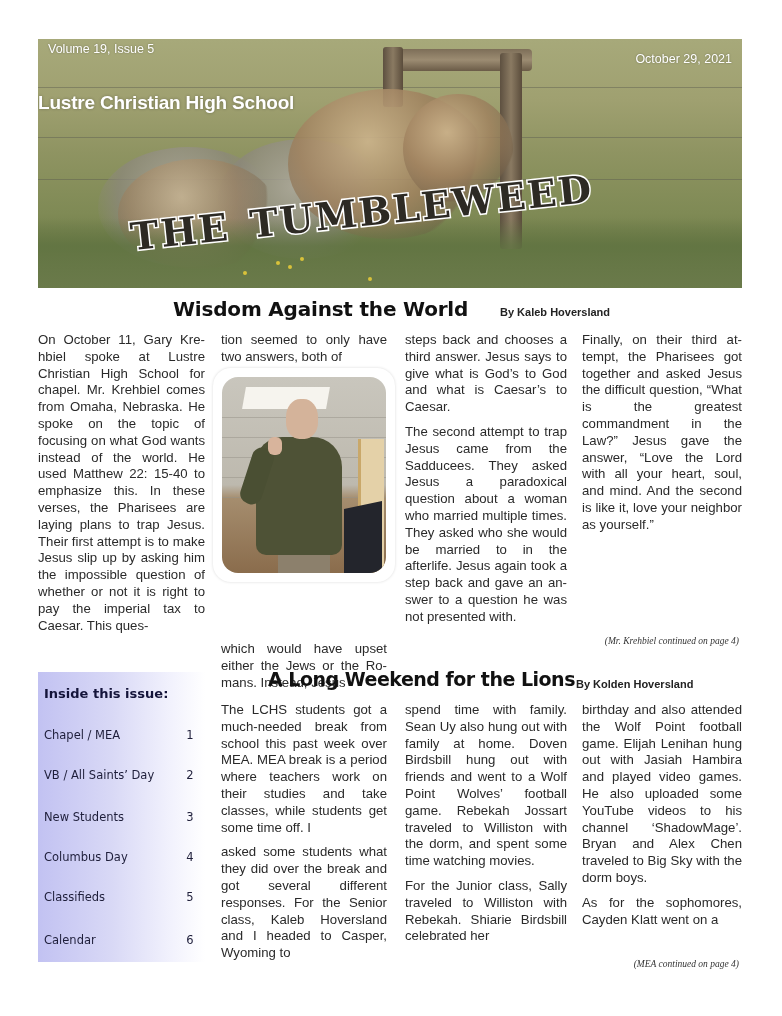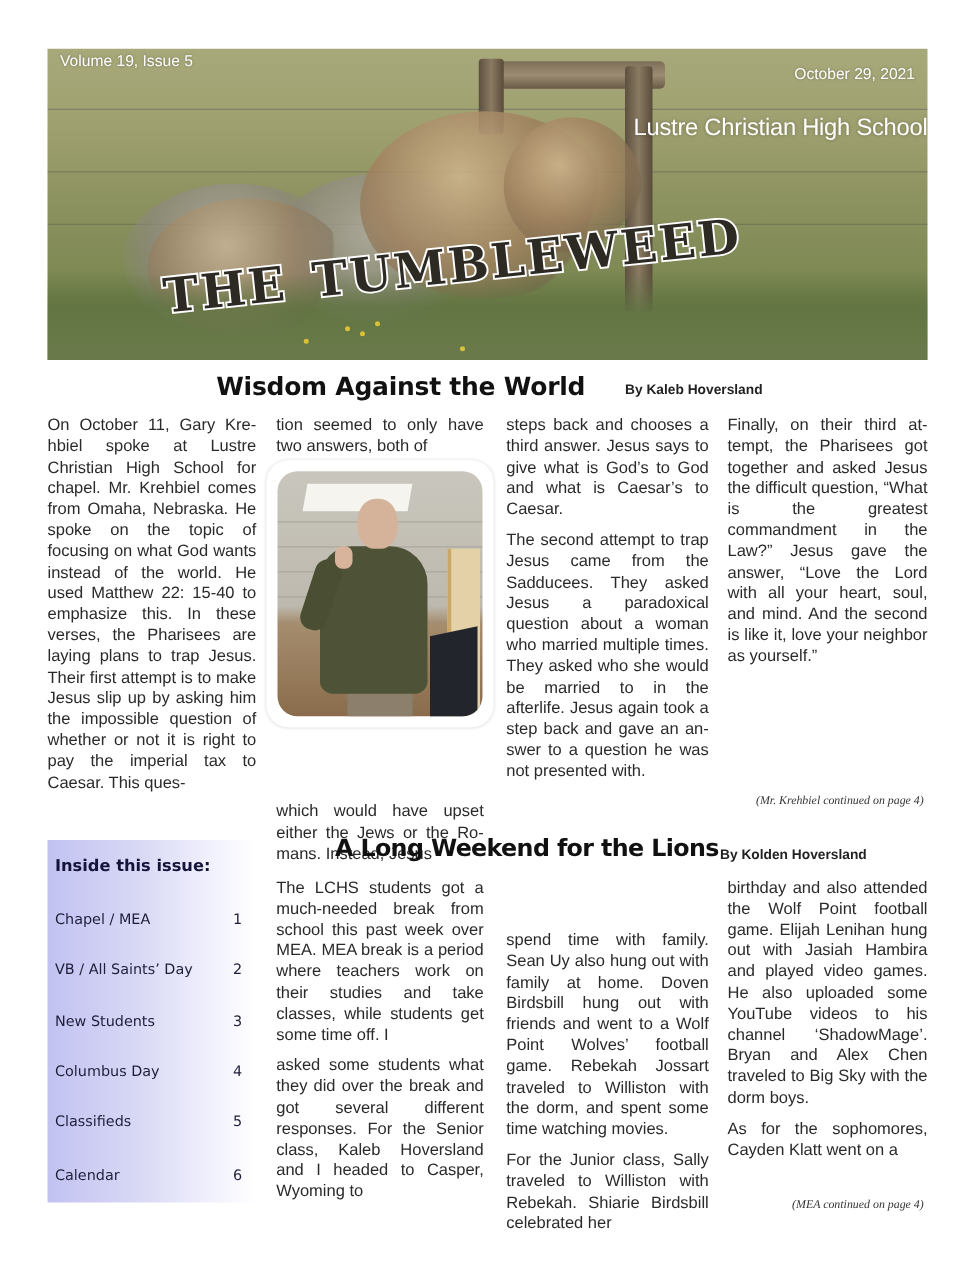--- a/index.html
+++ b/index.html
@@ -30,22 +30,22 @@
     background: linear-gradient(180deg, rgba(100,120,70,0) 0%, rgba(95,115,65,0.8) 40%, #6a7a4a 100%);
   }
   .masthead .flower { position: absolute; width: 4px; height: 4px; border-radius: 50%; background: #d9c23a; }
   .mast-volume, .mast-date {
     position: absolute; top: 3px; color: #fff; font-size: 12.5px;
     text-shadow: 0 0 2px rgba(0,0,0,0.35);
   }
   .mast-volume { left: 10px; }
   .mast-date { right: 10px; margin-top: 10px; }
   .mast-school {
-    position: absolute; left: 0; right: 0; top: 53px; text-align: right;
-    color: #fff; font-weight: normal; font-size: 19px; letter-spacing: -0.2px;
+    position: absolute; left: 0; right: 0; top: 53px; text-align: left;
+    color: #fff; font-weight: bold; font-size: 19px; letter-spacing: -0.2px;
     text-shadow: 0 0 3px rgba(0,0,0,0.3);
   }
   .mast-title {
     position: absolute; left: 92px; top: 132px; width: 540px; height: 90px;
     transform: rotate(-6deg);
     font-family: "DejaVu Serif", serif; font-weight: bold; font-size: 54px;
     color: #2d2a24; letter-spacing: 2px; white-space: nowrap;
     -webkit-text-stroke: 3px #ffffff; paint-order: stroke fill;
     text-shadow: 0 0 1px #fff;
     font-variant: small-caps;
@@ -119,21 +119,21 @@
   .headline-2 {
     position: absolute; top: 668px; left: 268px;
     font-family: "DejaVu Sans", sans-serif; font-weight: bold; font-size: 19px; color: #111;
     letter-spacing: -0.5px;
   }
   .byline-2 {
     position: absolute; top: 678px; left: 576px;
     font-weight: bold; font-size: 11px; color: #222;
   }
   .a2c1 { left: 221px; top: 702px; width: 166px; }
-  .a2c2 { left: 405px; top: 702px; width: 162px; margin-top: 42px; }
+  .a2c2 { left: 405px; top: 702px; width: 162px; }
   .a2c3 { left: 582px; top: 702px; width: 160px; }
 </style>
 </head>
 <body>
 
 <div class="masthead">
   <div class="fence-wire" style="top:48px"></div>
   <div class="fence-wire" style="top:98px"></div>
   <div class="fence-wire" style="top:140px"></div>
   <div class="post-h" style="left:352px; top:10px; width:142px; height:22px;"></div>

